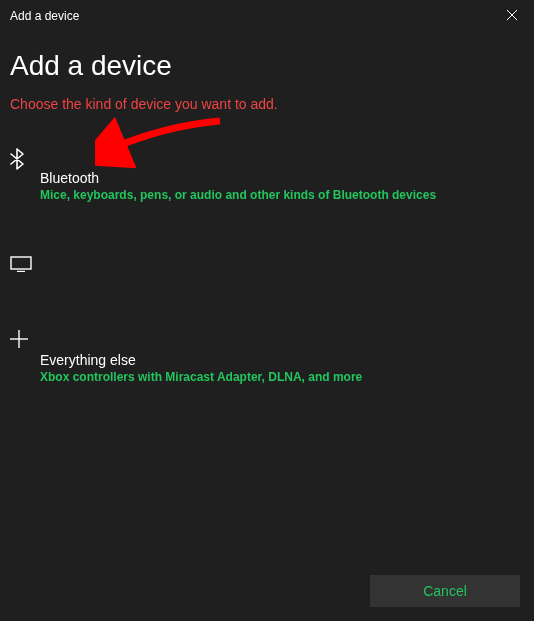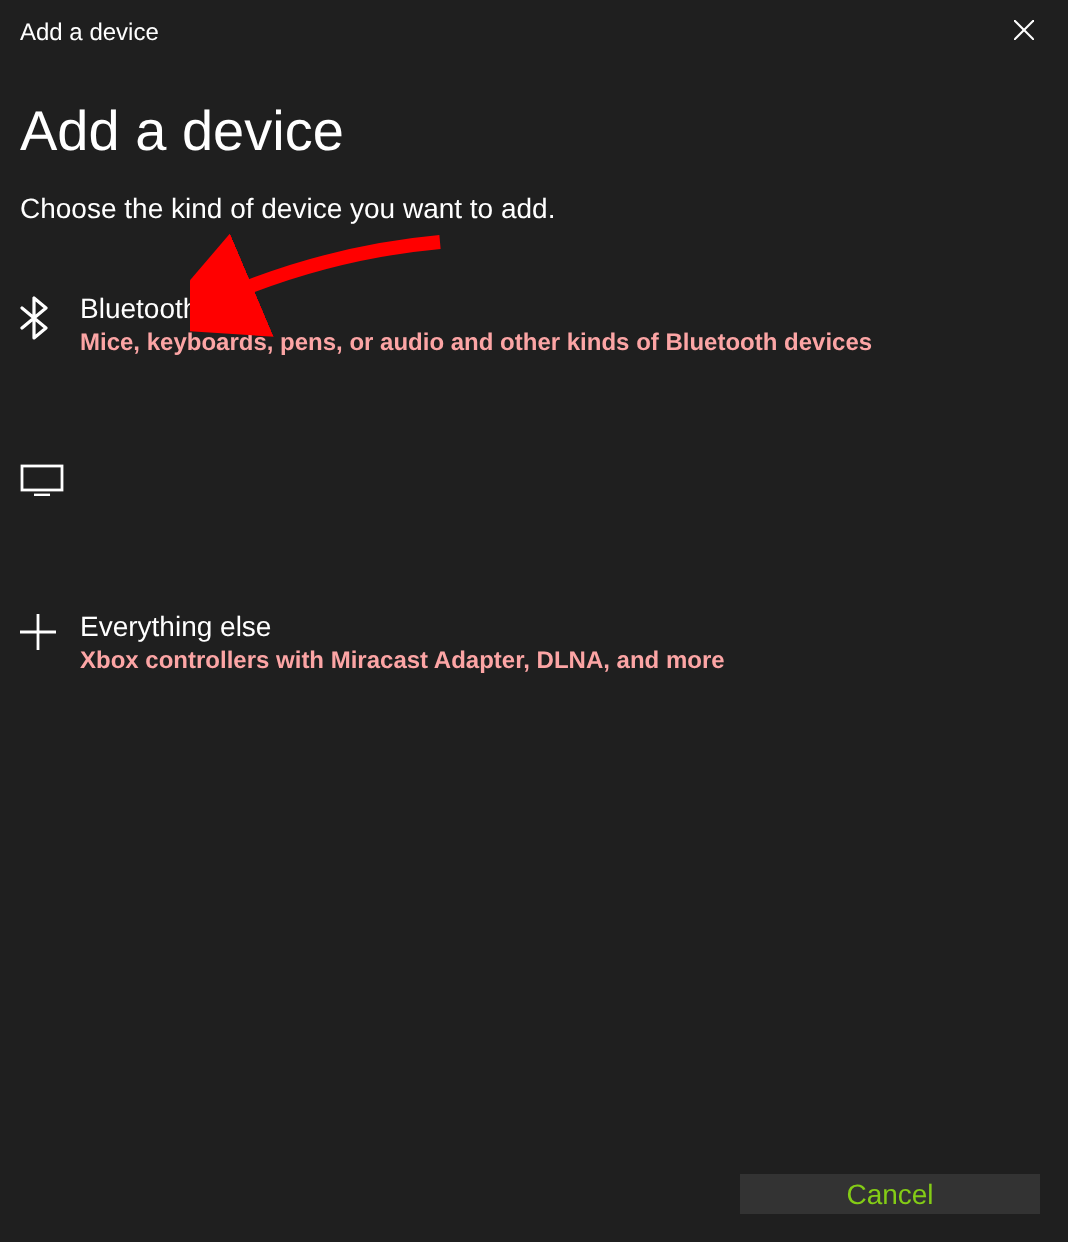--- a/index.html
+++ b/index.html
@@ -34,62 +34,63 @@
       padding: 18px 10px 0 10px;
     }
     .heading {
       font-size: 28px;
       font-weight: 400;
       color: #ffffff;
       margin-bottom: 14px;
     }
     .subheading {
       font-size: 14px;
-      color: #ffffff;
+      color: #ef4444;
       margin-bottom: 22px;
     }
     .option {
       display: flex;
       align-items: flex-start;
       padding: 12px 0 12px 0;
       margin-bottom: 28px;
       cursor: pointer;
     }
     .option .iconcol {
       width: 30px;
       display: flex;
       align-items: flex-start;
       justify-content: flex-start;
       padding-top: 2px;
       flex-shrink: 0;
     }
     .option .iconcol svg { color: #ffffff; }
     .option .textcol {
       flex: 1;
+      margin-top: 24px;
     }
     .option .title {
       font-size: 14px;
       color: #ffffff;
       margin-bottom: 2px;
     }
     .option .desc {
       font-size: 12px;
       font-weight: 600;
-      color: #fca5a5;
+      color: #22c55e;
     }
     .footer {
       position: absolute;
       bottom: 14px;
       right: 14px;
     }
     .btn {
       width: 150px;
-      height: 20px;
+      height: 32px;
       background: #333333;
-      color: #84cc16;
+      color: #22c55e;
       border: none;
       font-size: 14px;
       font-family: inherit;
       cursor: pointer;
     }
     .arrow-annotation {
       position: absolute;
       left: 95px;
       top: 116px;
       pointer-events: none;

